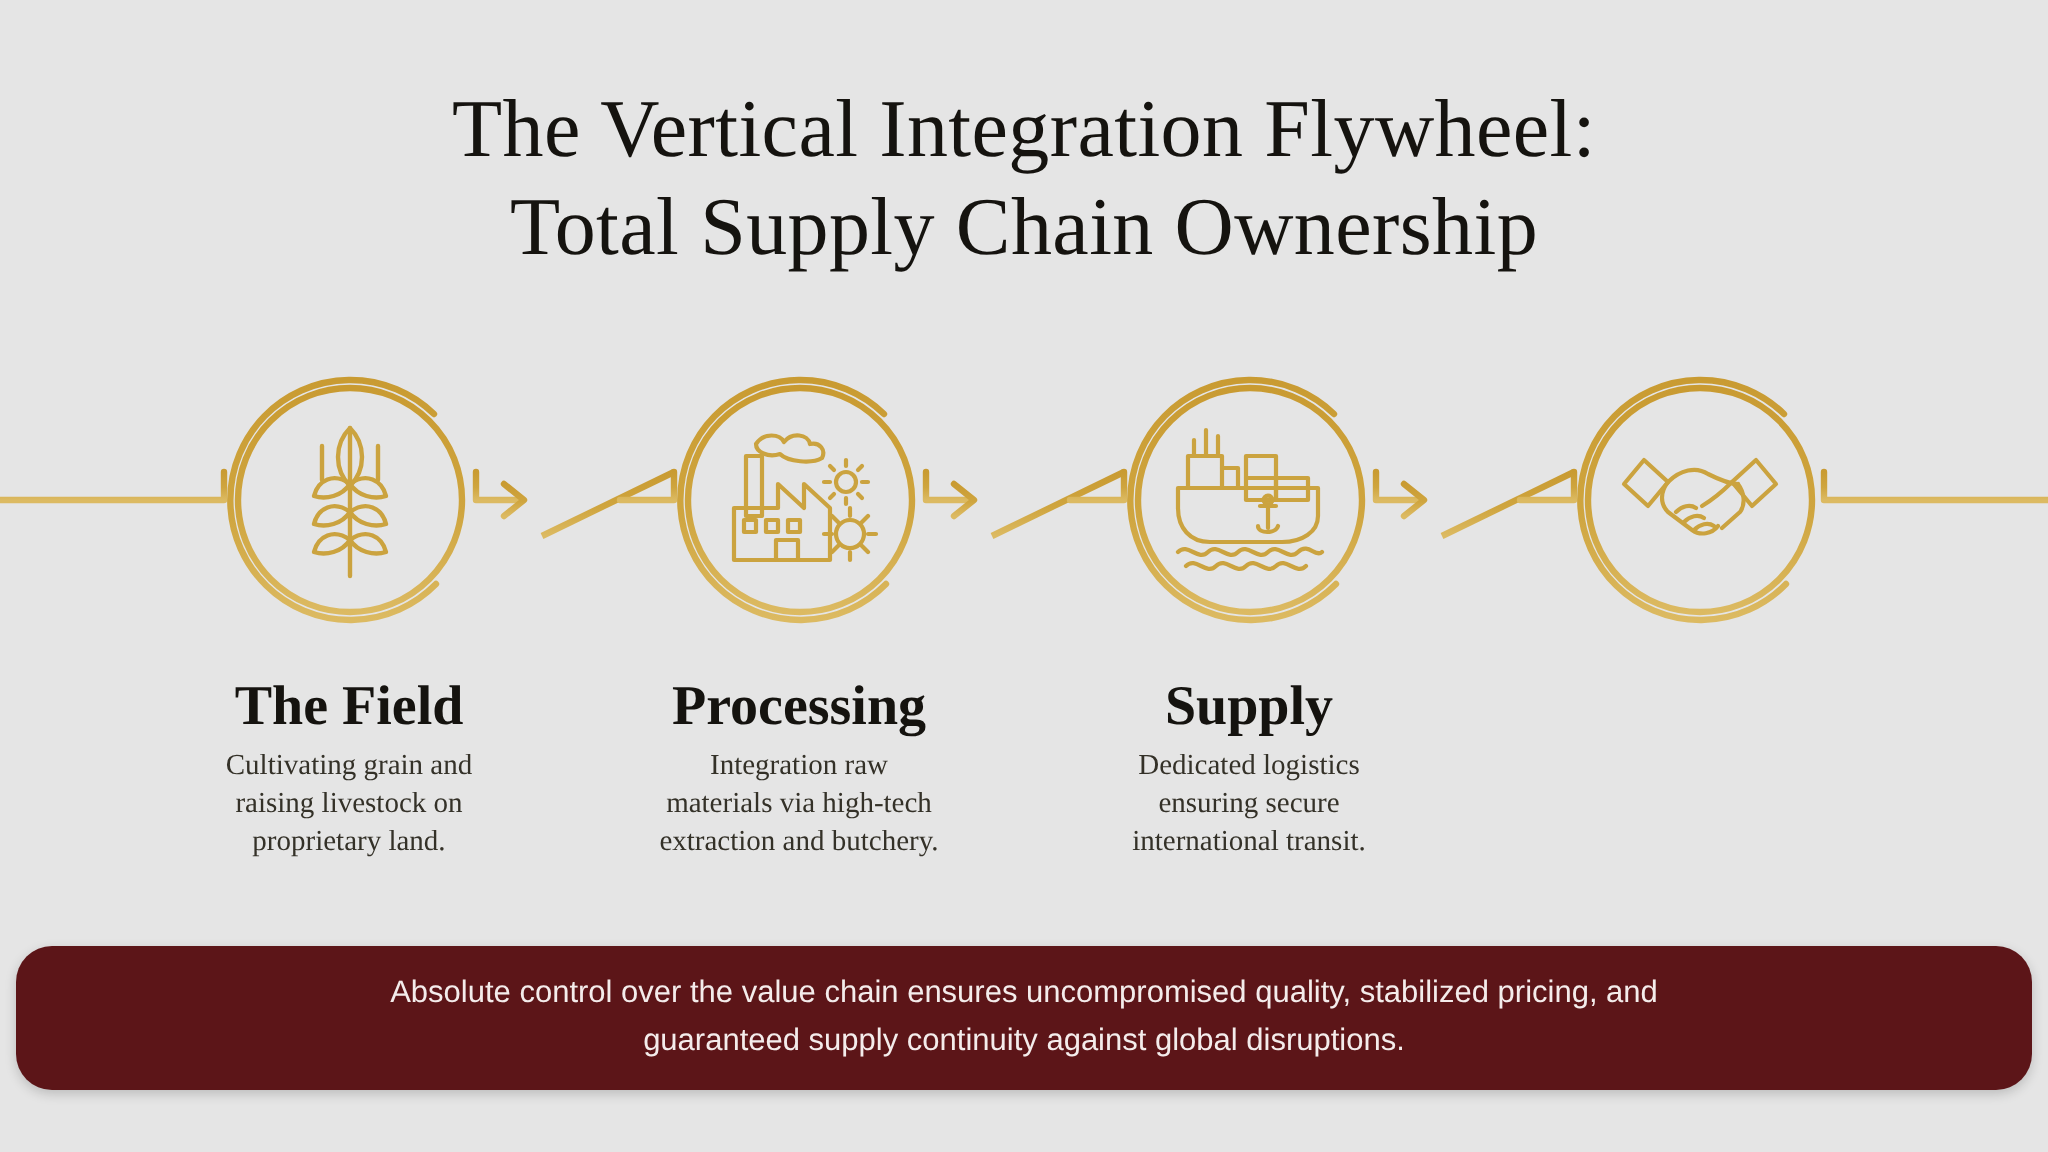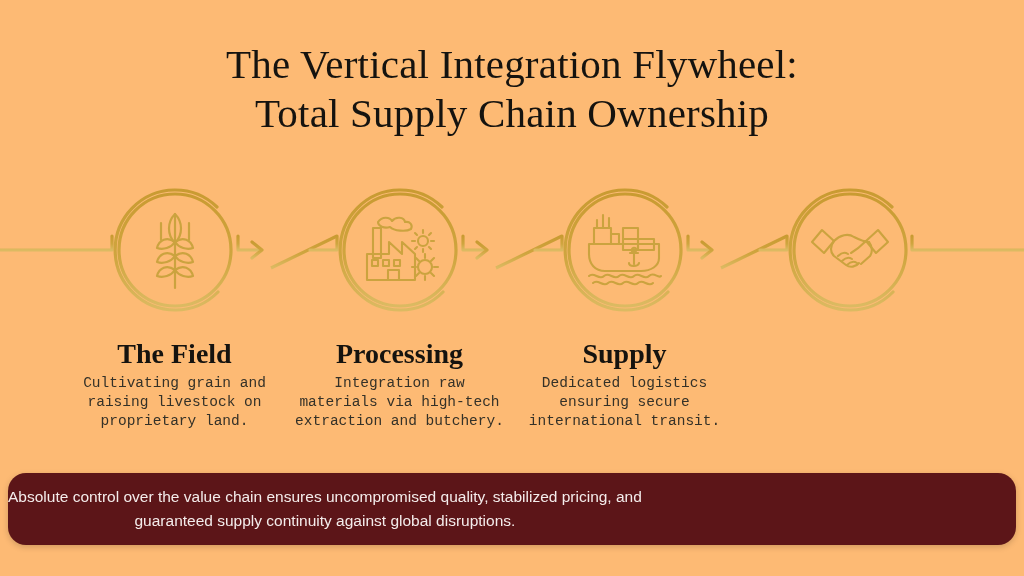--- a/index.html
+++ b/index.html
@@ -10,21 +10,21 @@
     width: 1024px;
     height: 576px;
     overflow: hidden;
     background: #faf9f5;
     font-family: "Liberation Sans", sans-serif;
   }
   #slide {
     position: relative;
     width: 1024px;
     height: 576px;
-    background: #fdba74;
+    background: #e5e5e5;
     overflow: hidden;
   }
 
   
   #title-block {
     position: absolute;
     left: 0;
     top: 40px;
     width: 1024px;
     text-align: center;
@@ -62,39 +62,39 @@
   .step-col:nth-child(1) { margin-left: 62px; }
   .step-title {
     font-family: "Liberation Serif", "DejaVu Serif", serif;
     font-weight: bold;
     font-size: 28px;
     line-height: 26px;
     color: #15130f;
     margin-bottom: 7px;
   }
   .step-desc {
-    font-family: Liberation Mono, monospace;
+    font-family: Liberation Serif, serif;
     font-size: 14.5px;
     line-height: 19px;
     color: #343128;
     padding: 0 6px;
   }
 
   
   #banner {
     position: absolute;
     left: 8px;
     top: 473px;
     width: 1008px;
     height: 72px;
     background: #5c1518;
     border-radius: 18px;
     display: flex;
     align-items: center;
-    justify-content: flex-start;
+    justify-content: center;
     box-shadow: 0 2px 6px rgba(0,0,0,0.18);
   }
   #banner-text {
     font-family: "Liberation Sans", sans-serif;
     font-size: 15.5px;
     line-height: 24px;
     color: #f4eceb;
     text-align: center;
     max-width: 900px;
   }

